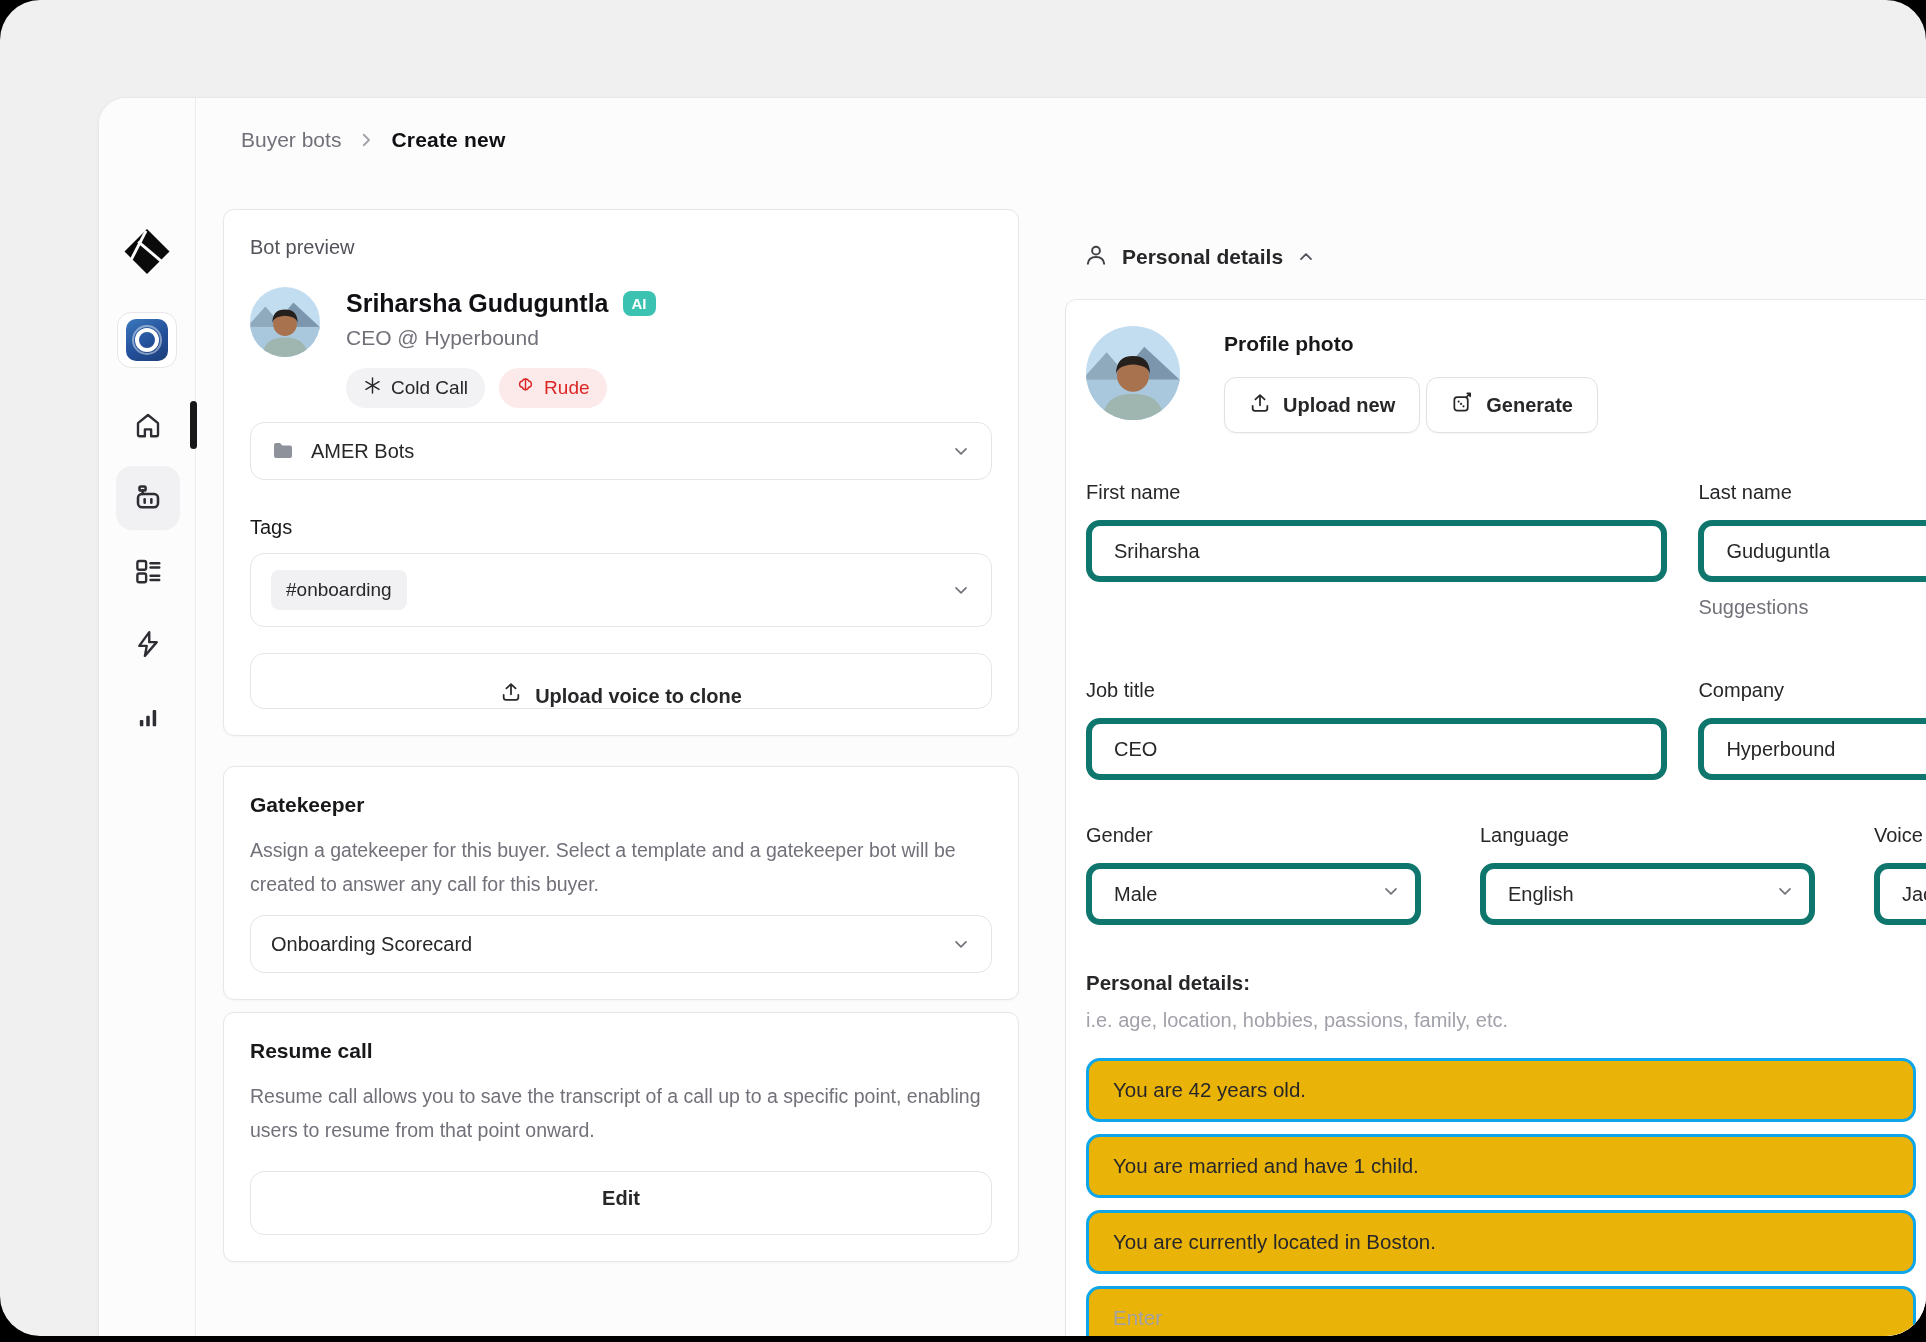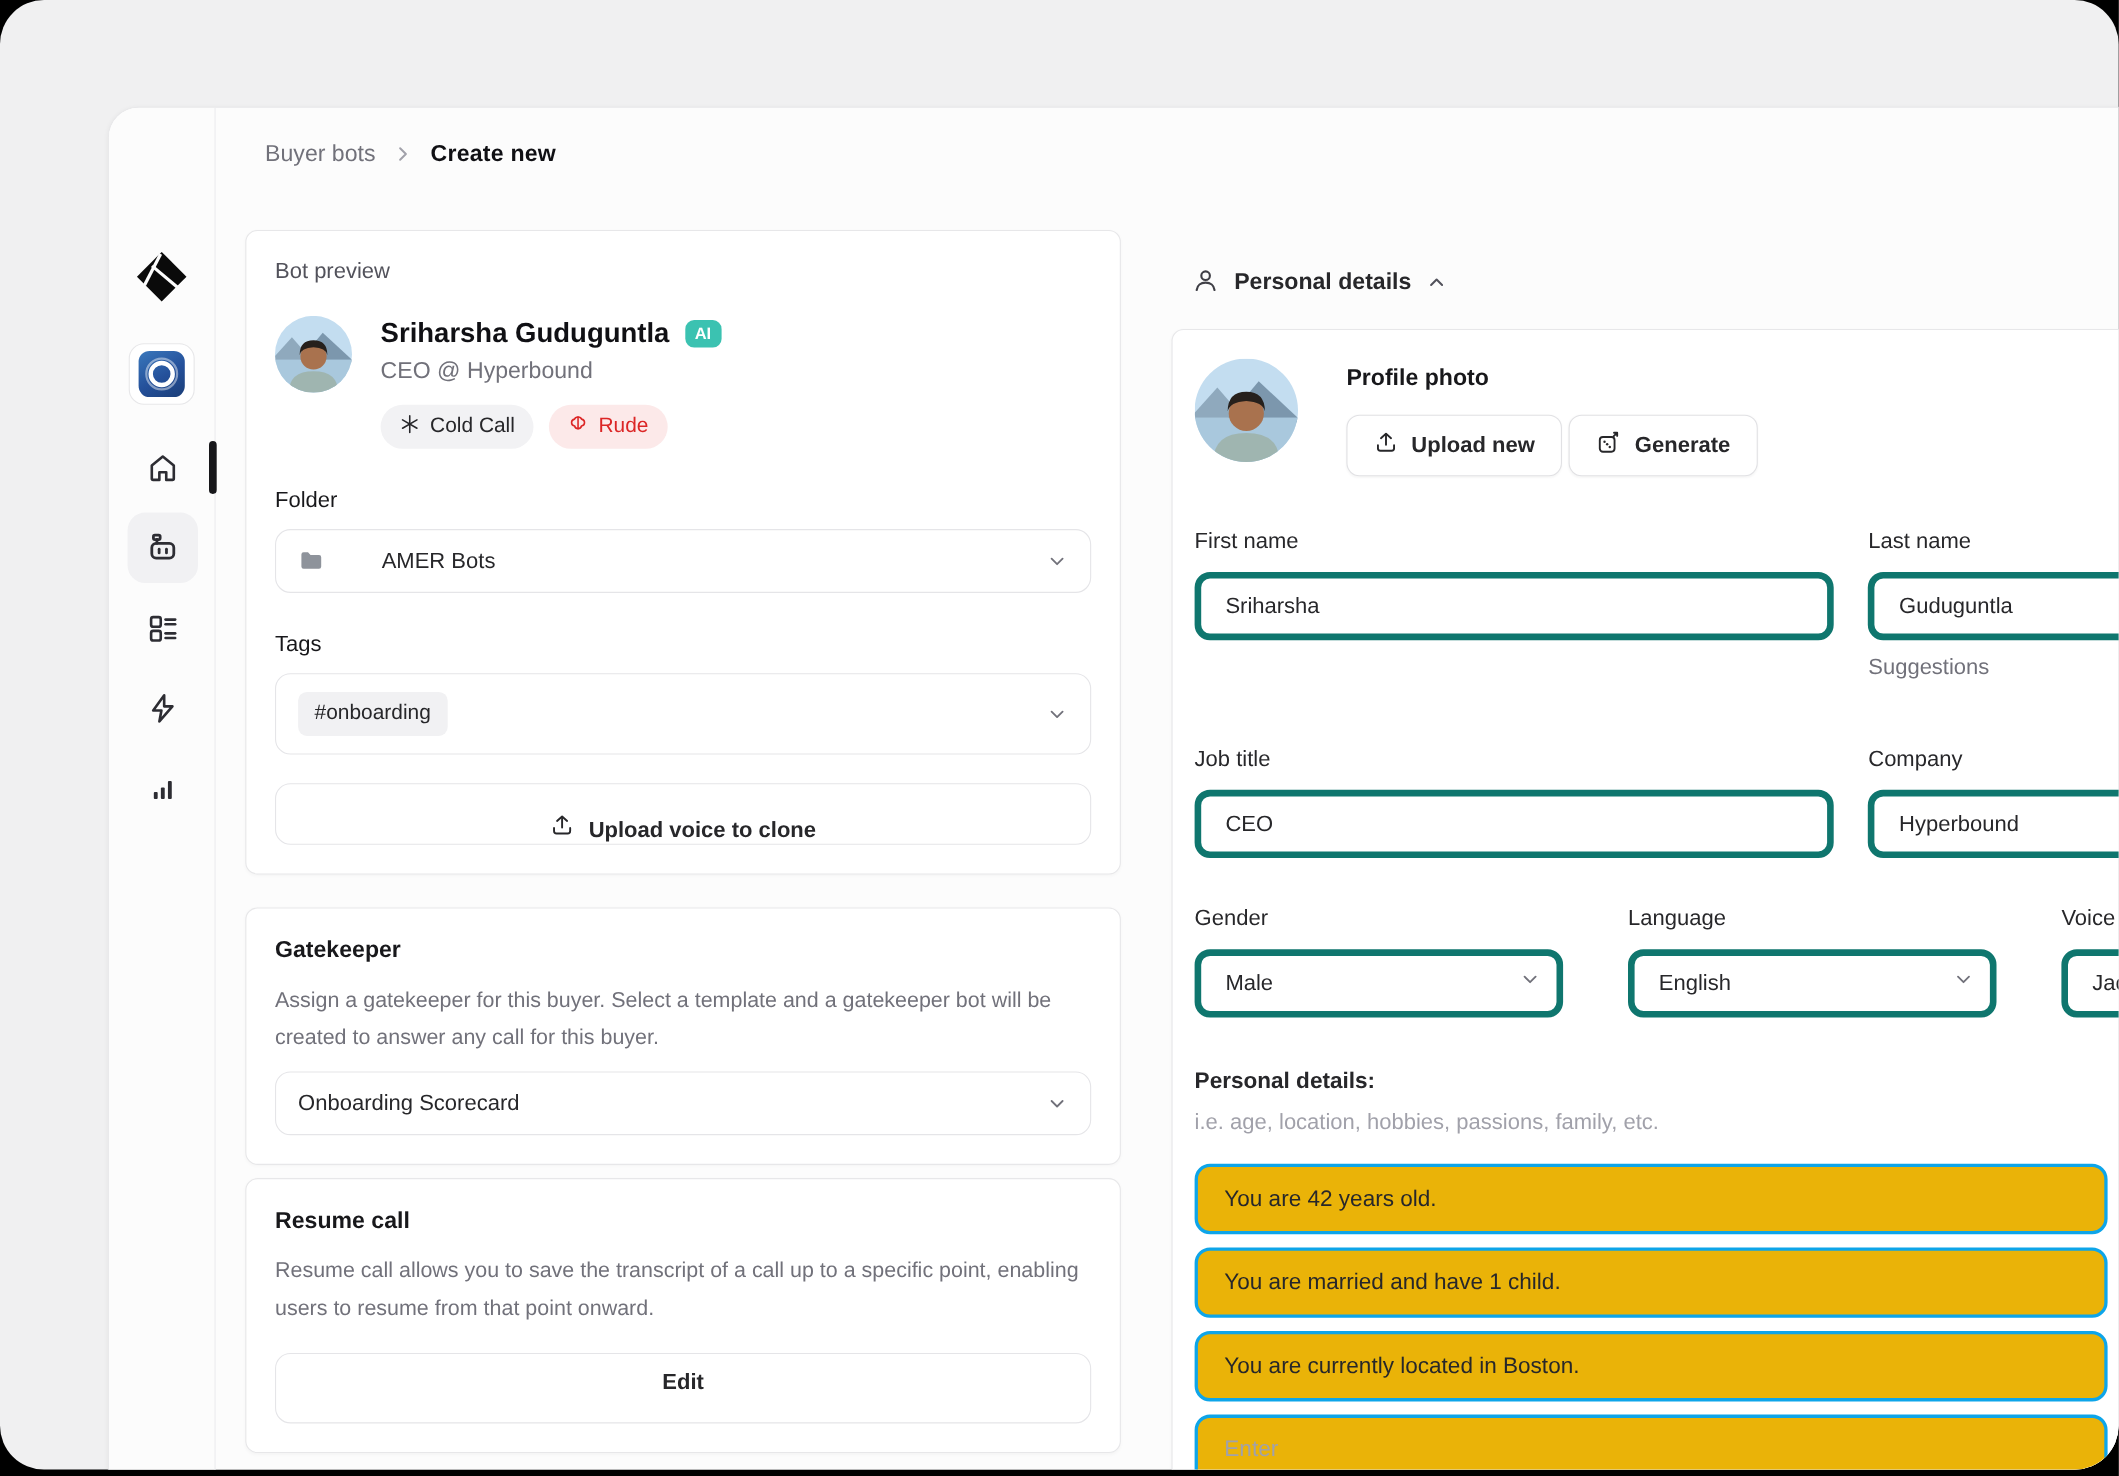--- a/index.html
+++ b/index.html
@@ -63,21 +63,21 @@
   .bot-sub { color:#71717a; font-size:21px; margin-top:8px; }
   .pill-row { display:flex; gap:14px; margin-top:18px; }
   .pill { display:flex; align-items:center; gap:9px; height:40px; padding:0 17px;
           border-radius:20px; font-size:19px; }
   .pill.neutral { background:#f2f2f4; color:#27272a; }
   .pill.danger  { background:#fce9e9; color:#dc2626; }
 
   .field-label { font-size:20px; color:#18181b; margin-top:36px; }
   .select { margin-top:14px; height:58px; border:1px solid #e5e5e8; border-radius:14px;
             background:#fff; display:flex; align-items:center; padding:0 20px; font-size:20px;
-            color:#27272a;gap:36px; }
+            color:#27272a; }
   .select .grow { flex:1; }
   .select .chev { color:#71717a; display:flex; }
   .tags-select { height:74px; }
   .chip { background:#f1f1f3; border-radius:8px; padding:9px 15px; font-size:19px; color:#27272a; }
 
   .wide-btn { margin-top:26px; height:56px; width:100%; border:1px solid #e5e5e8; border-radius:14px;
               background:#fff; display:flex; align-items:flex-end; justify-content:center; gap:13px;
               font-size:20px; color:#27272a; font-weight:600; }
 
   .section-title { font-size:21px; font-weight:600; color:#18181b; }
@@ -256,21 +256,20 @@
                       <path d="M10 3.2c-1.8 0-3 .9-3.4 2.1C5 5.6 3.8 6.9 3.8 8.6c0 1.7 1.2 3.1 2.9 3.3.4 1.5 1.7 2.5 3.3 2.5s2.9-1 3.3-2.5c1.7-.2 2.9-1.6 2.9-3.3 0-1.7-1.2-3-2.8-3.3C13 4.1 11.8 3.2 10 3.2z"></path>
                       <line x1="10" y1="3.2" x2="10" y2="14.4"></line>
                     </svg>
                   </span>
                   <span>Rude</span>
                 </span>
               </div>
             </div>
           </div>
 
-          <div class="field-label">Folder</div>
           <div class="select">
             <span style="display:flex;margin-right:16px">
               <svg width="24" height="24" viewBox="0 0 24 24" fill="#8e939b">
                 <path d="M3 6a2 2 0 0 1 2-2h4l2.3 2.5H19a2 2 0 0 1 2 2V17a2 2 0 0 1-2 2H5a2 2 0 0 1-2-2z"></path>
               </svg>
             </span>
             <span class="grow">AMER Bots</span>
             <span class="chev">
               <svg width="20" height="20" viewBox="0 0 24 24" fill="none" stroke="currentColor" stroke-width="2" stroke-linecap="round" stroke-linejoin="round">
                   <polyline points="6,9.5 12,15.5 18,9.5"></polyline>

